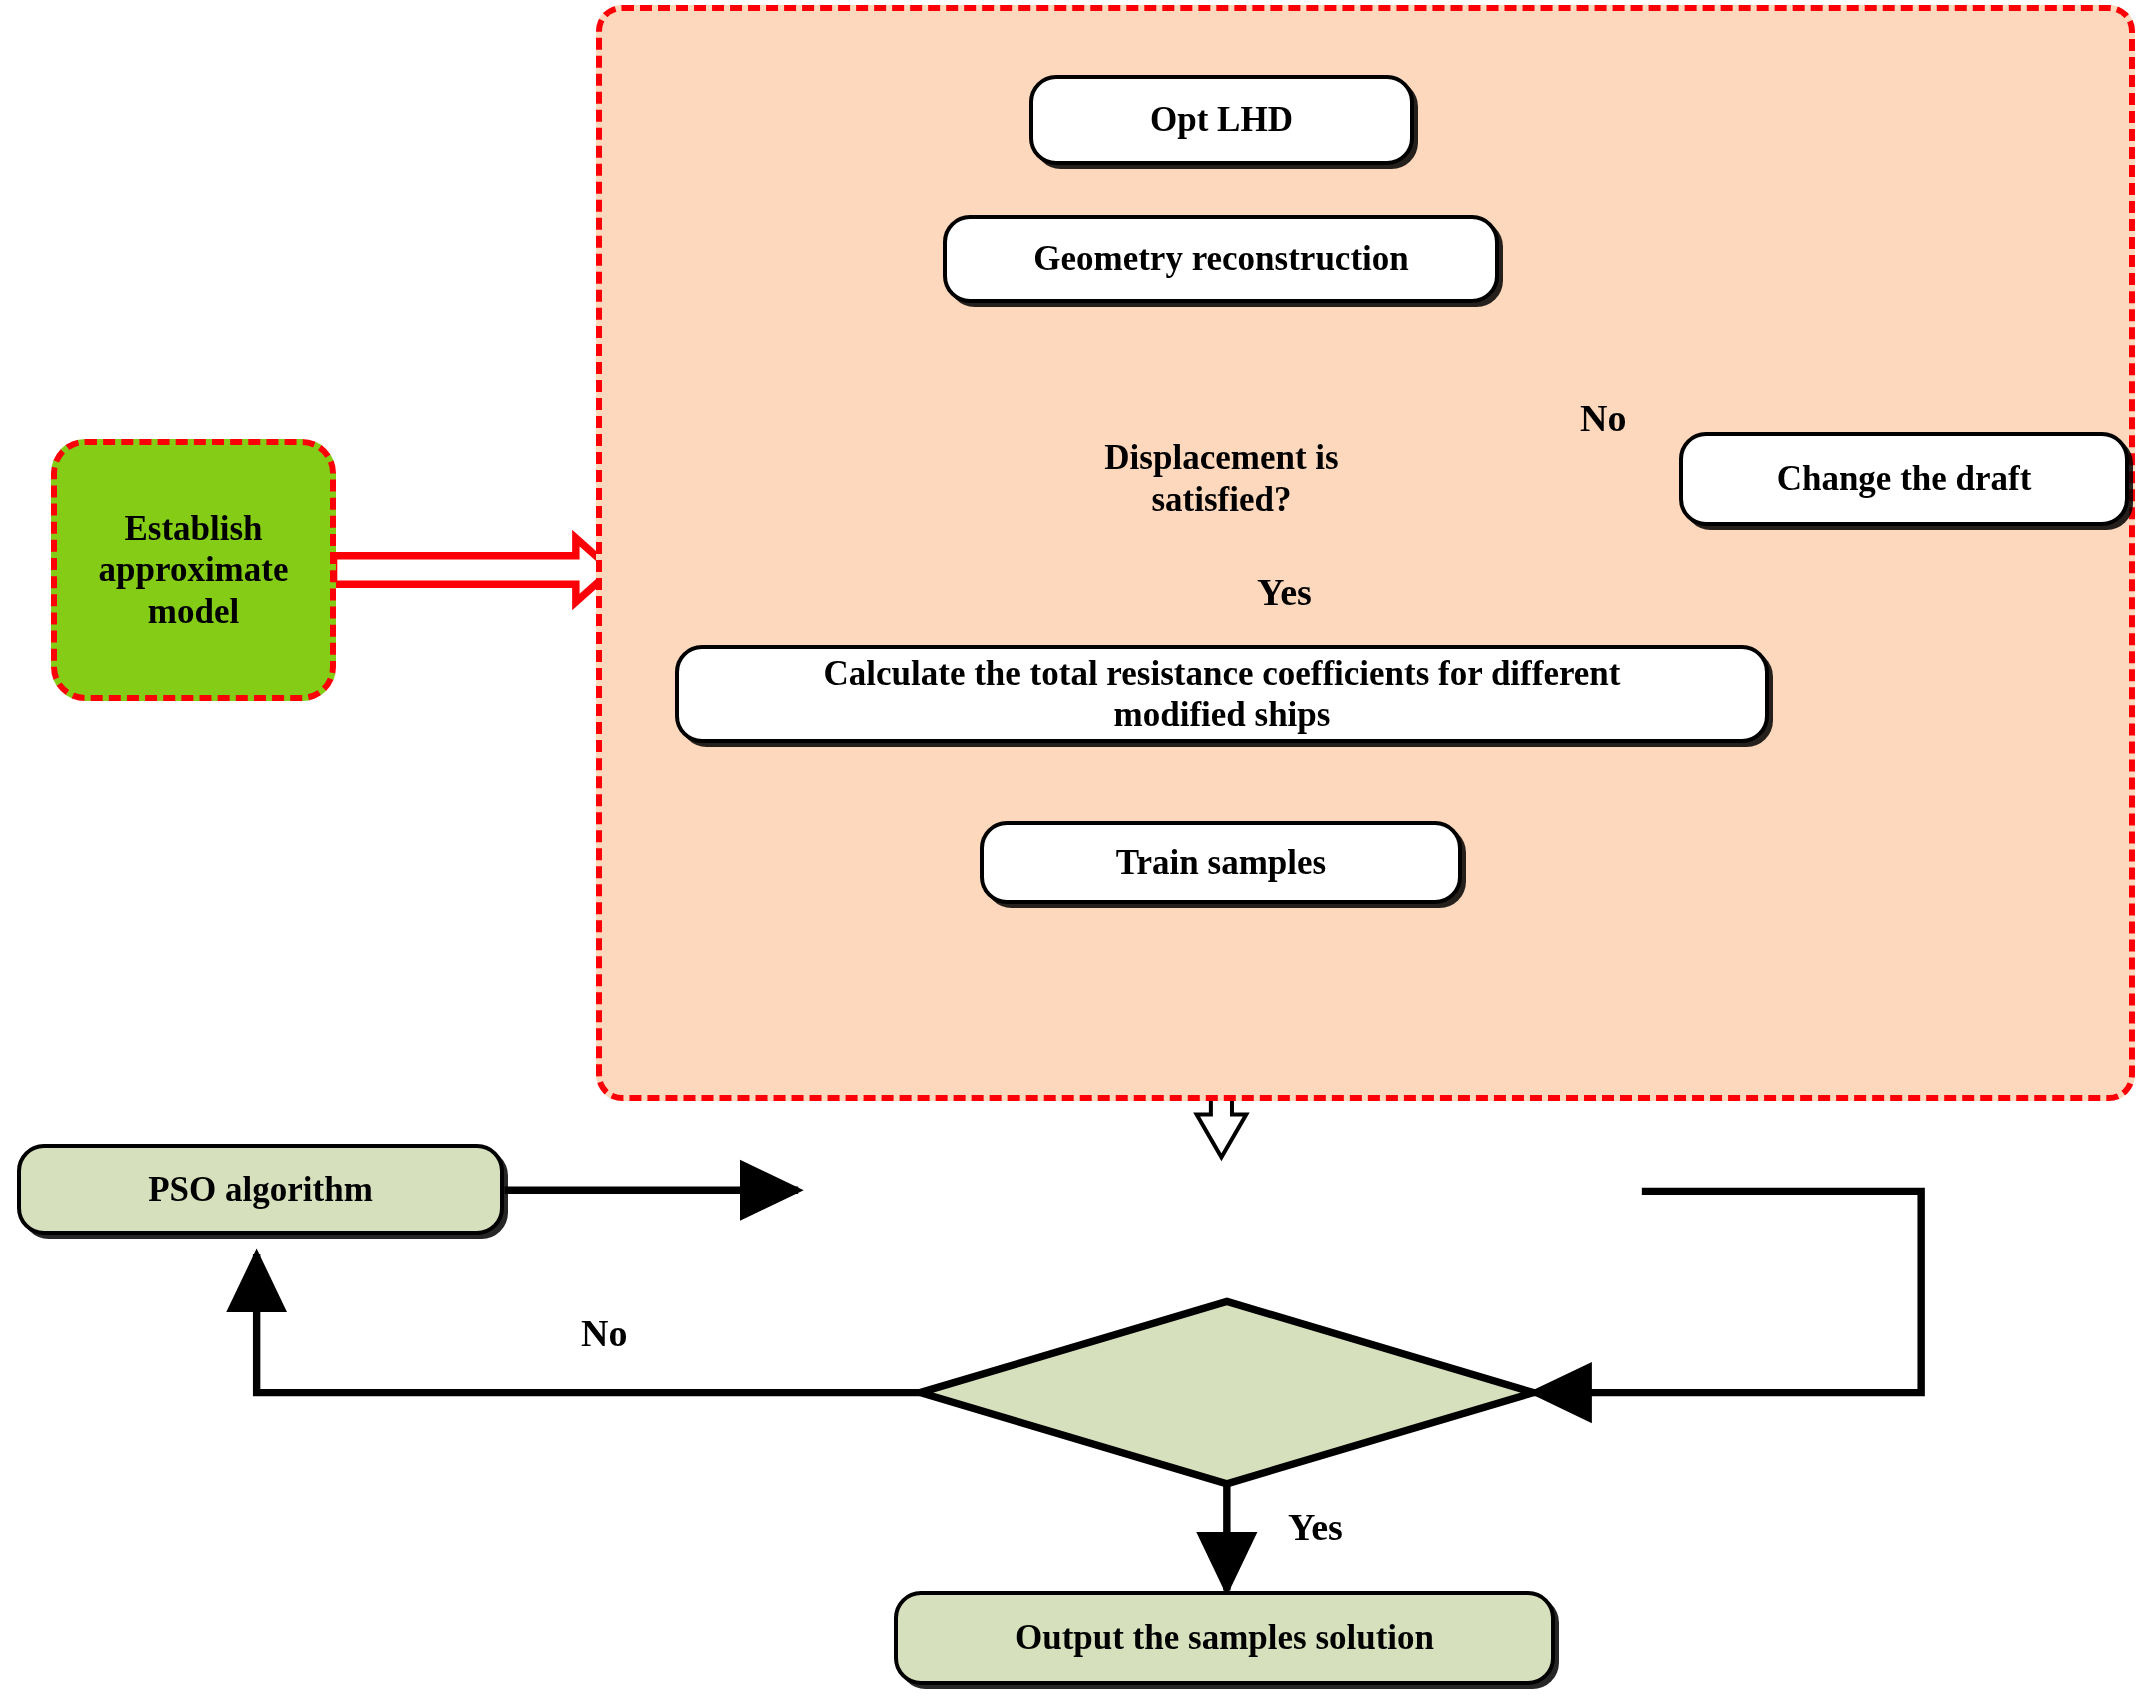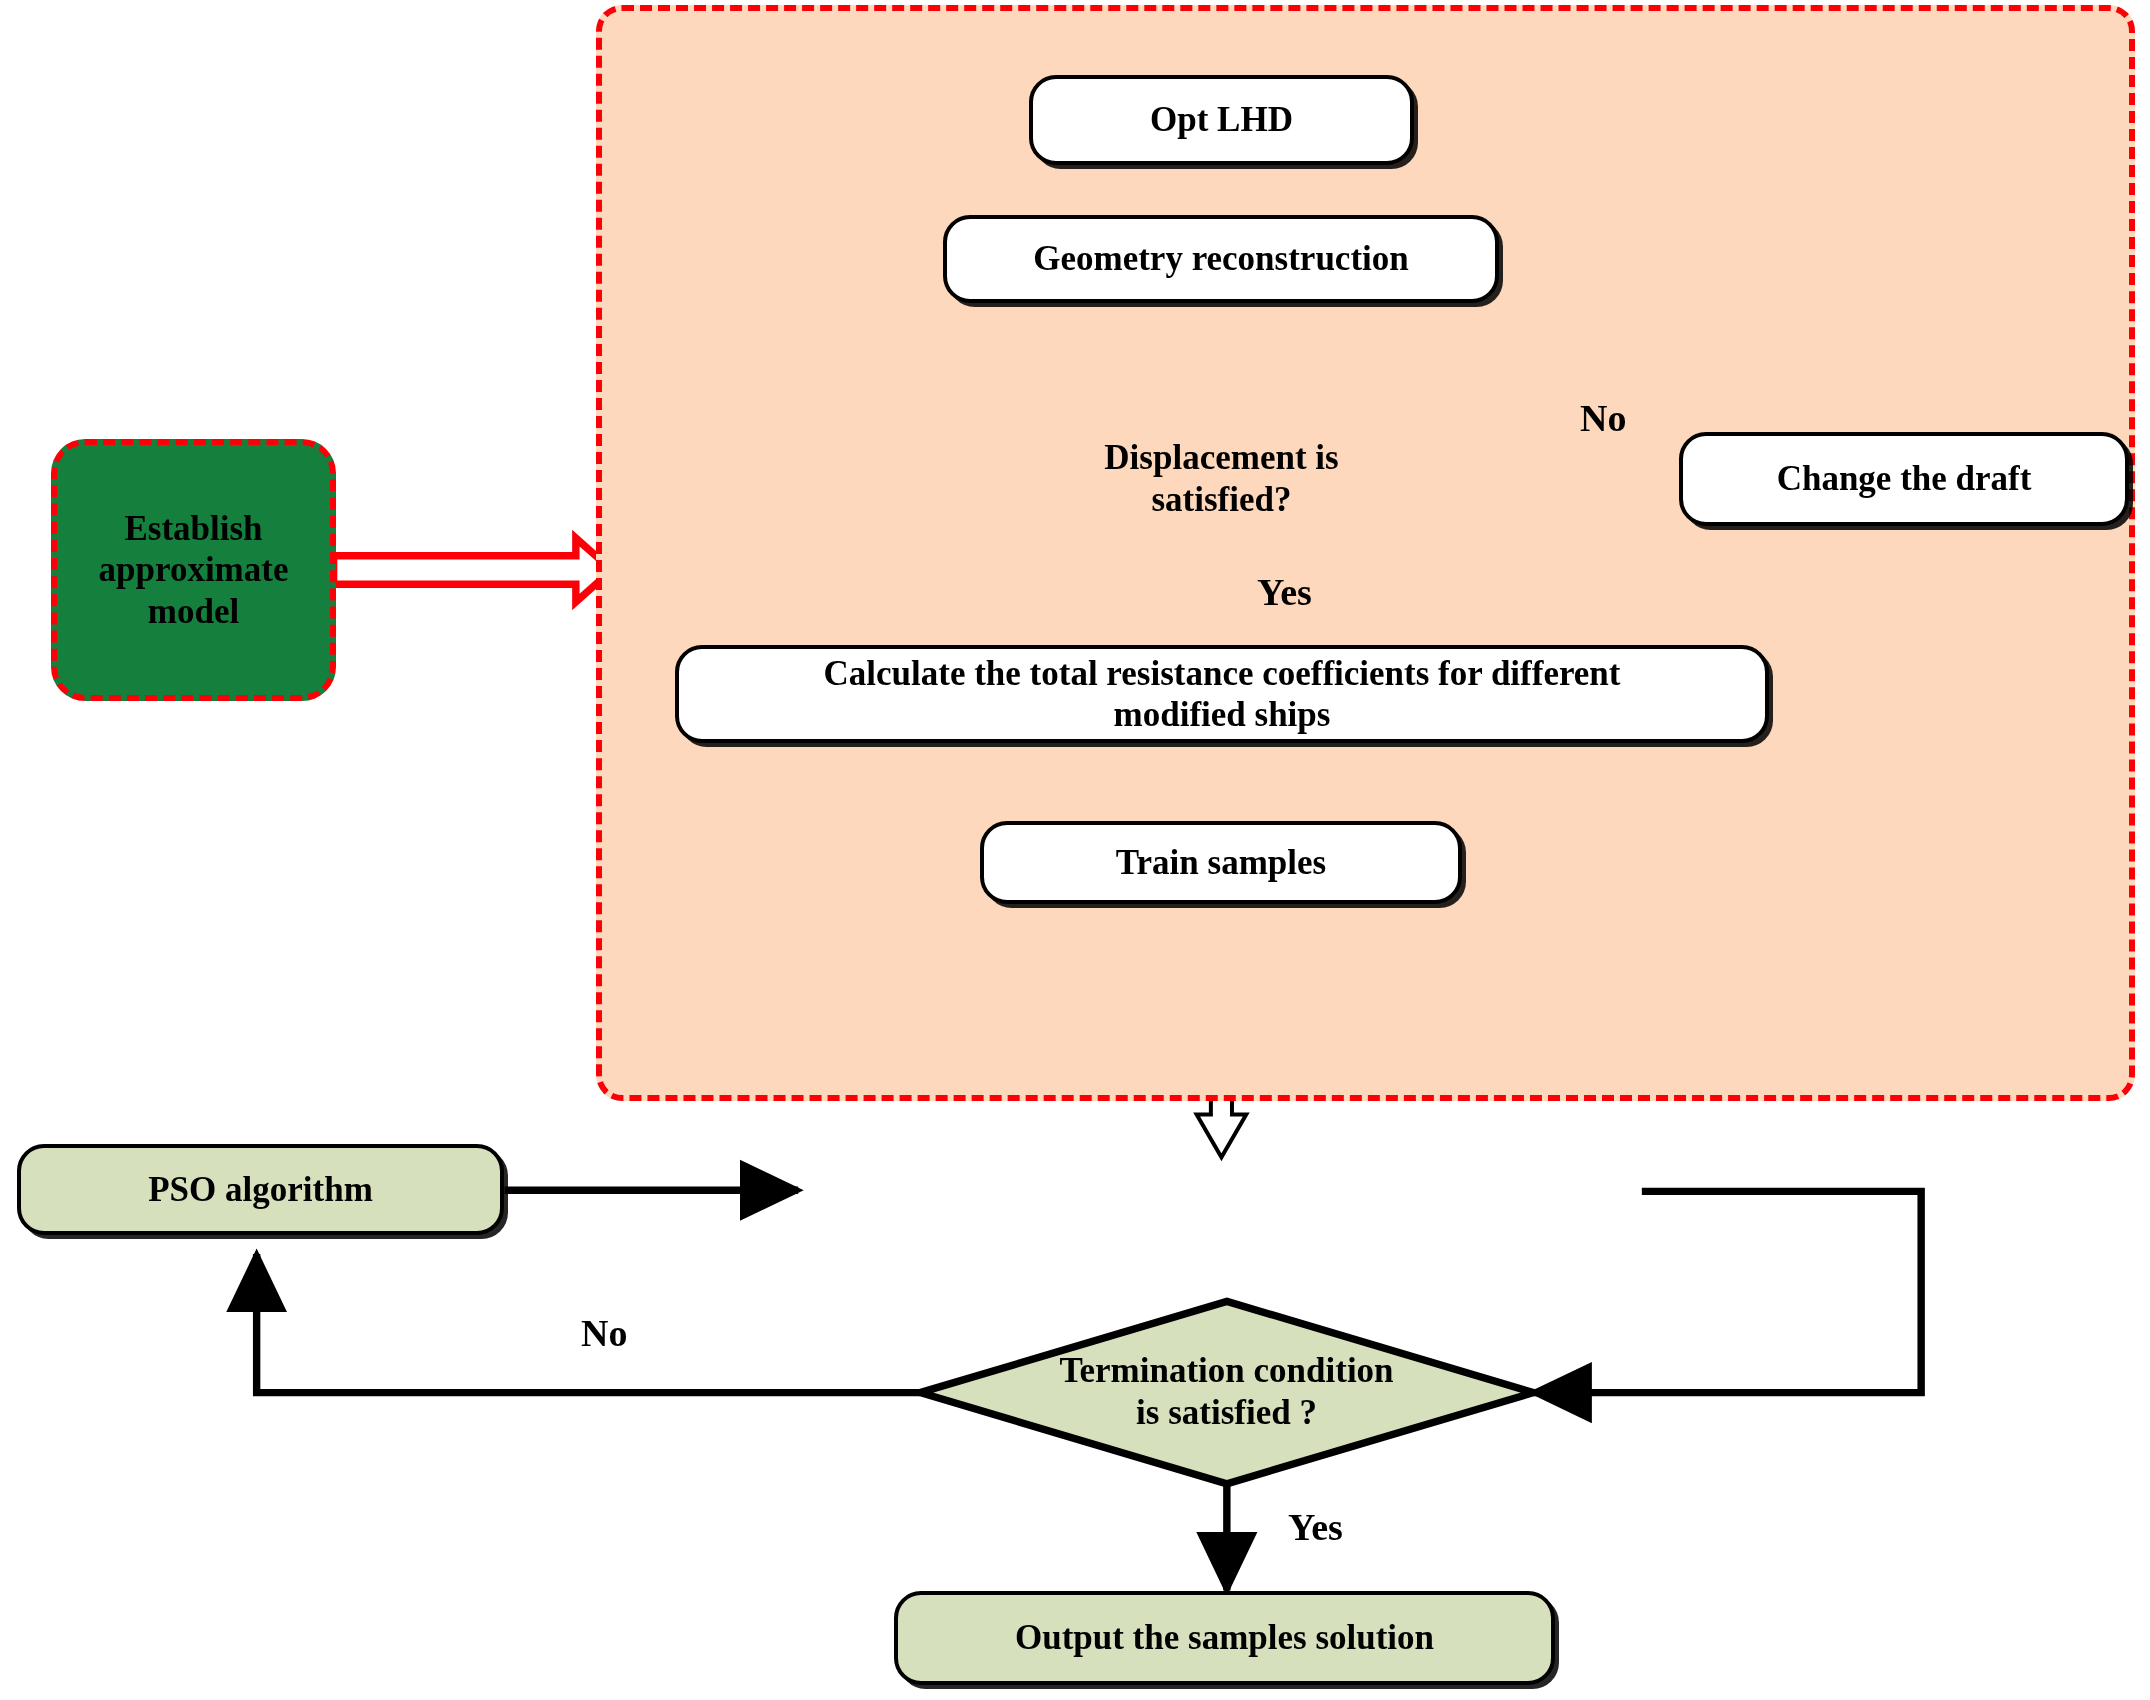--- a/index.html
+++ b/index.html
@@ -38,21 +38,21 @@
   .rounded {
     border: 4px solid #000000;
     border-radius: 27px;
     box-shadow: 4.6px 4.6px 0 -0.6px rgba(0,0,0,0.85);
   }
   .white-fill { background: #ffffff; }
   .green-fill { background: #d7e0bd; }
   .orange-dashed {
     border: 6.3px dashed #fb0007;
     border-radius: 34px;
-    background: #15803d;
+    background: #84cc16;
     box-shadow: none;
   }
   .panel {
     position: absolute;
     box-sizing: border-box;
     border: 6.8px dashed #fb0007;
     border-radius: 26px;
     background: #fdd8bc;
     z-index: 1;
   }
@@ -182,24 +182,20 @@
   <div class="node rounded white-fill" style="left:980px; top:821px; width:482px; height:83px; font-size:35px;">
     <span>Train samples</span>
   </div>
 
 
   <div class="node rounded green-fill" style="left:17px; top:1144px; width:487px; height:91px; font-size:35px;">
     <span>PSO algorithm</span>
   </div>
 
 
-  <div class="diamond-label" style="left:1020px; top:1328px; width:413px; height:128px; font-size:35px;">
-    <span style="white-space:pre-line;">Termination condition
-is satisfied ?</span>
-  </div>
 
   <div class="node rounded green-fill" style="left:894px; top:1591px; width:661px; height:94px; font-size:35px;">
     <span>Output the samples solution</span>
   </div>
 
   <div class="edge-label" style="left:1580px; top:396px; font-size:38px;">
     <span>No</span>
   </div>
 
   <div class="edge-label" style="left:1257px; top:570px; font-size:38px;">

